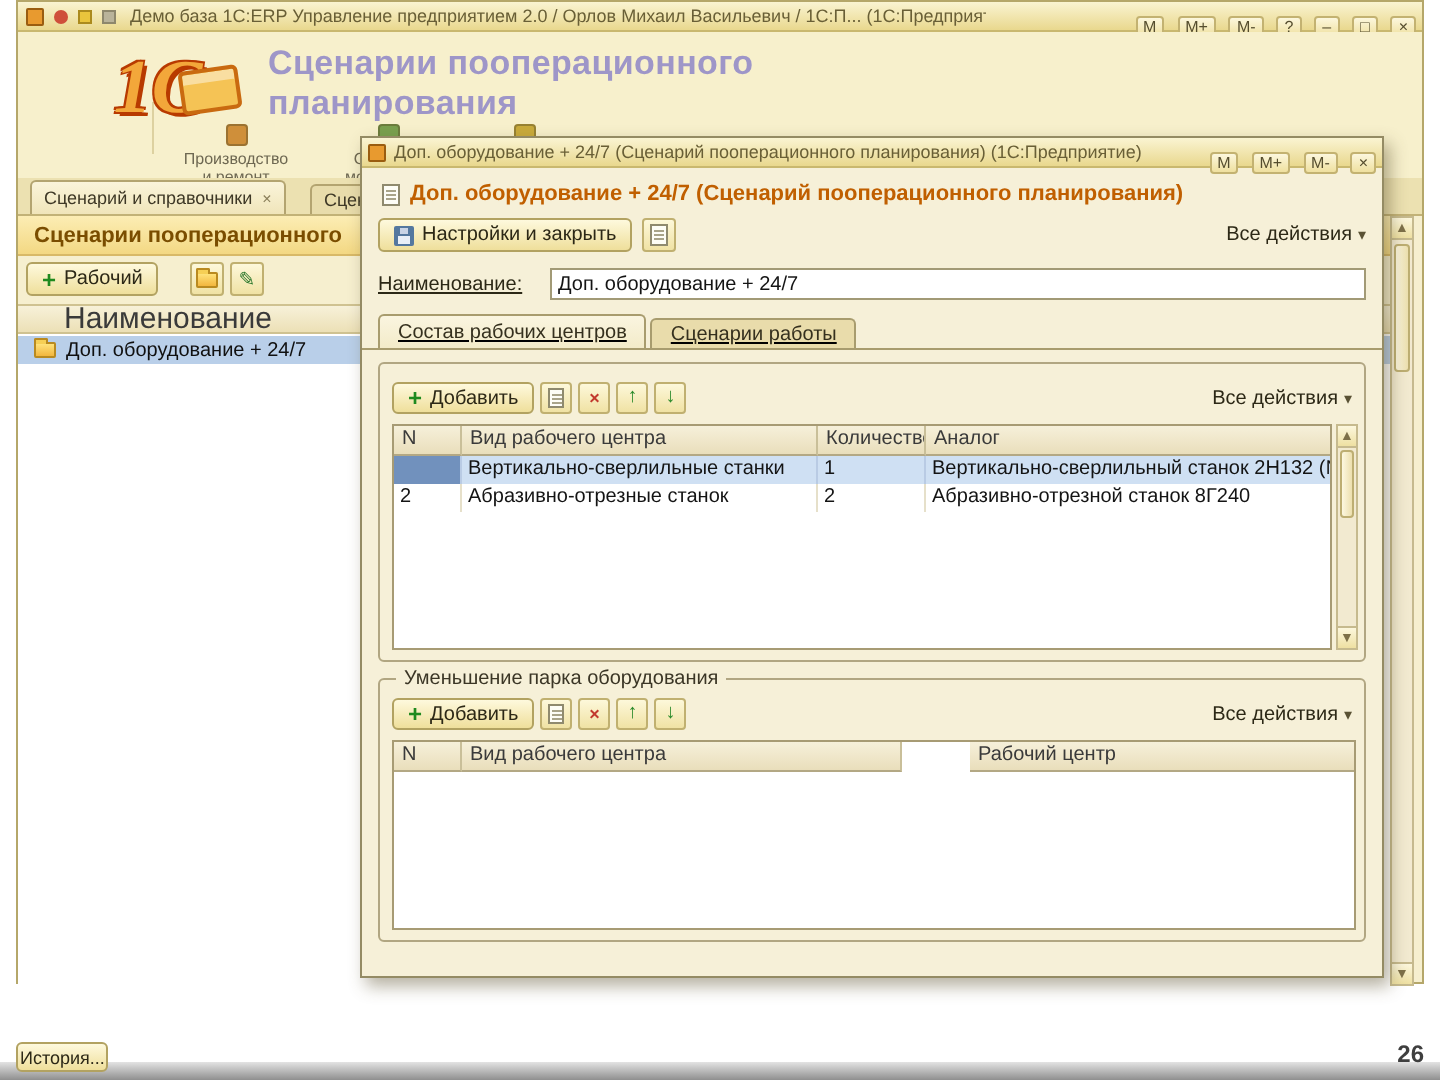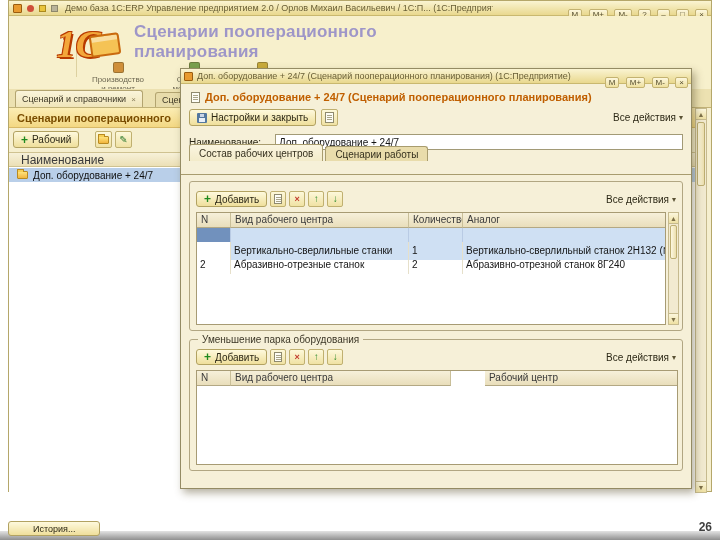--- a/index.html
+++ b/index.html
@@ -12,21 +12,21 @@
   .btn { display:inline-flex; align-items:center; gap:4px; background:linear-gradient(#fef9dd,#efdf9b); border:1px solid #b2a261; border-radius:3px; font-size:10px; color:#2c2816; padding:0 7px; height:17px; }
   .ibtn { display:inline-flex; align-items:center; justify-content:center; width:17px; height:17px; background:linear-gradient(#fdf8da,#f0e2a4); border:1px solid #c0b070; border-radius:2px; font-size:10px; color:#4a4430; }
   .allact { display:inline-flex; align-items:center; gap:3px; font-size:10px; color:#2c2816; height:17px; }
   .caret { font-size:8px; color:#5a5234; }
   .group { position:absolute; border:1px solid #b1a682; border-radius:3px; }
   .legend { position:absolute; top:-7px; left:8px; background:#f6f0d8; padding:0 4px; font-size:10px; color:#3b3626; line-height:13px; }
   .gtoolbar { position:absolute; left:6px; right:6px; top:7px; height:20px; display:flex; align-items:center; gap:3px; }
   .tblhead { display:flex; }
   .th { background:linear-gradient(#f6f0da,#e9debb); border-right:1px solid #c9bf99; border-bottom:1px solid #b3a884; font-size:10px; color:#3a3a3a; padding:0 4px; line-height:14px; height:15px; white-space:nowrap; overflow:hidden; }
   .trow { display:flex; height:14px; }
-  .cell { font-size:10px; color:#141414; padding:16px 3px; line-height:14px; height:14px; border-right:1px solid #e6e0ca; white-space:nowrap; overflow:hidden; }
+  .cell { font-size:10px; color:#141414; padding:0 3px; line-height:14px; height:14px; border-right:1px solid #e6e0ca; white-space:nowrap; overflow:hidden; }
   .sel .cell { background:#cfe0f3; border-right-color:#b9cbe4; }
   .marker { width:100%; height:100%; background:#7191bd; }
   .sbv { position:absolute; background:#f2ead0; border:1px solid #c6ba8e; }
   .sbarr { height:11px; line-height:11px; font-size:7px; color:#7d7048; text-align:center; background:linear-gradient(#fcf7dd,#eee0a2); }
   .sbthumb { position:absolute; left:1px; right:1px; background:linear-gradient(90deg,#fdf8e0,#ecdfae); border:1px solid #bdae72; border-radius:2px; }
   .section { position:absolute; top:46px; text-align:center; font-size:8px; color:#6e6852; line-height:9px; }
   .secicon { width:11px; height:11px; margin:0 auto 2px; border-radius:2px; border:1px solid rgba(90,80,40,.45); }
   .mtab { position:absolute; bottom:0; height:17px; font-size:9px; color:#3e3826; padding:0 6px; background:linear-gradient(#faf4da,#f0e5ba); border:1px solid #b3a470; border-bottom:none; border-radius:3px 3px 0 0; display:flex; gap:5px; align-items:center; }
   .mtab.inactive { height:15px; background:#e8dcab; }
   .dtab { display:inline-flex; align-items:center; height:17px; font-size:10px; color:#35301e; padding:0 9px; background:linear-gradient(#faf5e0,#f3ebc9); border:1px solid #a89c6e; border-bottom:none; border-radius:3px 3px 0 0; }
@@ -108,21 +108,21 @@
       </div>
       <div class="ibtn abs" style="left:86px;top:3px;">
         <span class="folder"></span>
       </div>
       <div class="ibtn abs" style="left:106px;top:3px;color:#2f7a2f;">
         <span>✎</span>
       </div>
     </div>
 
     <div class="abs" style="left:0;top:151px;width:686px;height:15px;background:linear-gradient(#f7f1d9,#ece0b6);border-top:1px solid #cfc291;border-bottom:1px solid #cfc291;">
-      <div class="abs nw" style="left:12px;top:0;line-height:14px;font-size:12px;color:#3a3a3a;">Наименование</div>
+      <div class="abs nw" style="left:23px;top:0;line-height:14px;font-size:15px;color:#3a3a3a;">Наименование</div>
     </div>
 
     <div class="abs" style="left:0;top:166px;width:686px;height:326px;background:#ffffff;">
       <div class="abs" style="left:0;top:1px;width:686px;height:14px;background:#b9cfe9;display:flex;align-items:center;gap:5px;padding-left:8px;">
         <span class="folder"></span>
         <span class="nw" style="font-size:10px;color:#101010;">Доп. оборудование + 24/7</span>
       </div>
     </div>
 
     <div class="sbv" style="left:686px;top:107px;width:12px;height:385px;">
@@ -160,21 +160,21 @@
       </div>
       <div class="allact abs" style="right:0;top:0;">
         <span>Все действия</span>
         <span class="caret">▾</span>
       </div>
     </div>
 
     <div class="abs" style="left:8px;top:67px;font-size:10px;line-height:14px;color:#2c2816;text-decoration:underline;">Наименование:</div>
     <input class="input abs" type="text" style="left: 94px; top: 65px; width: 408px;" value="Доп. оборудование + 24/7">
 
-    <div class="abs" style="left:8px;top:75px;height:17px;display:flex;gap:2px;">
+    <div class="abs" style="left:8px;top:88px;height:17px;display:flex;gap:2px;text-decoration:underline;">
       <div class="dtab">
         <span>Состав рабочих центров</span>
       </div>
       <div class="dtab inactive">
         <span>Сценарии работы</span>
       </div>
     </div>
     <div class="abs" style="left:0;top:105px;width:510px;border-top:1px solid #a89c6e;"></div>
 
     <div class="group" style="left:8px;top:112px;width:494px;height:150px;">
@@ -270,19 +270,19 @@
     <span class="abs" style="left:66px;top:12px;width:30px;height:22px;background:#f5c355;border:2px solid #c96a10;border-radius:3px;transform:rotate(-8deg);box-shadow:inset 0 5px 0 rgba(255,255,255,.45);"></span>
   </div>
 
   <div class="abs" style="left:134px;top:22px;z-index:30;">
     <div class="slide-title">Сценарии пооперационного</div>
     <div class="slide-title">планирования</div>
   </div>
 
   <div class="abs" style="left:0;top:531px;width:720px;height:9px;background:linear-gradient(#e3e3e3,#8f8f8f);z-index:35;"></div>
 
-  <div class="btn abs" style="left:8px;top:521px;height:15px;font-size:9px;padding:0 24px;z-index:40;">
+  <div class="btn abs" style="left:8px;top:521px;height:15px;font-size:9px;padding:0 1px;z-index:40;">
     <span>История...</span>
   </div>
 
   <div class="abs" style="right:8px;top:520px;font-size:12px;font-weight:bold;color:#3f3f3f;z-index:40;">26</div>
 
 </div>
 
 </body></html>

